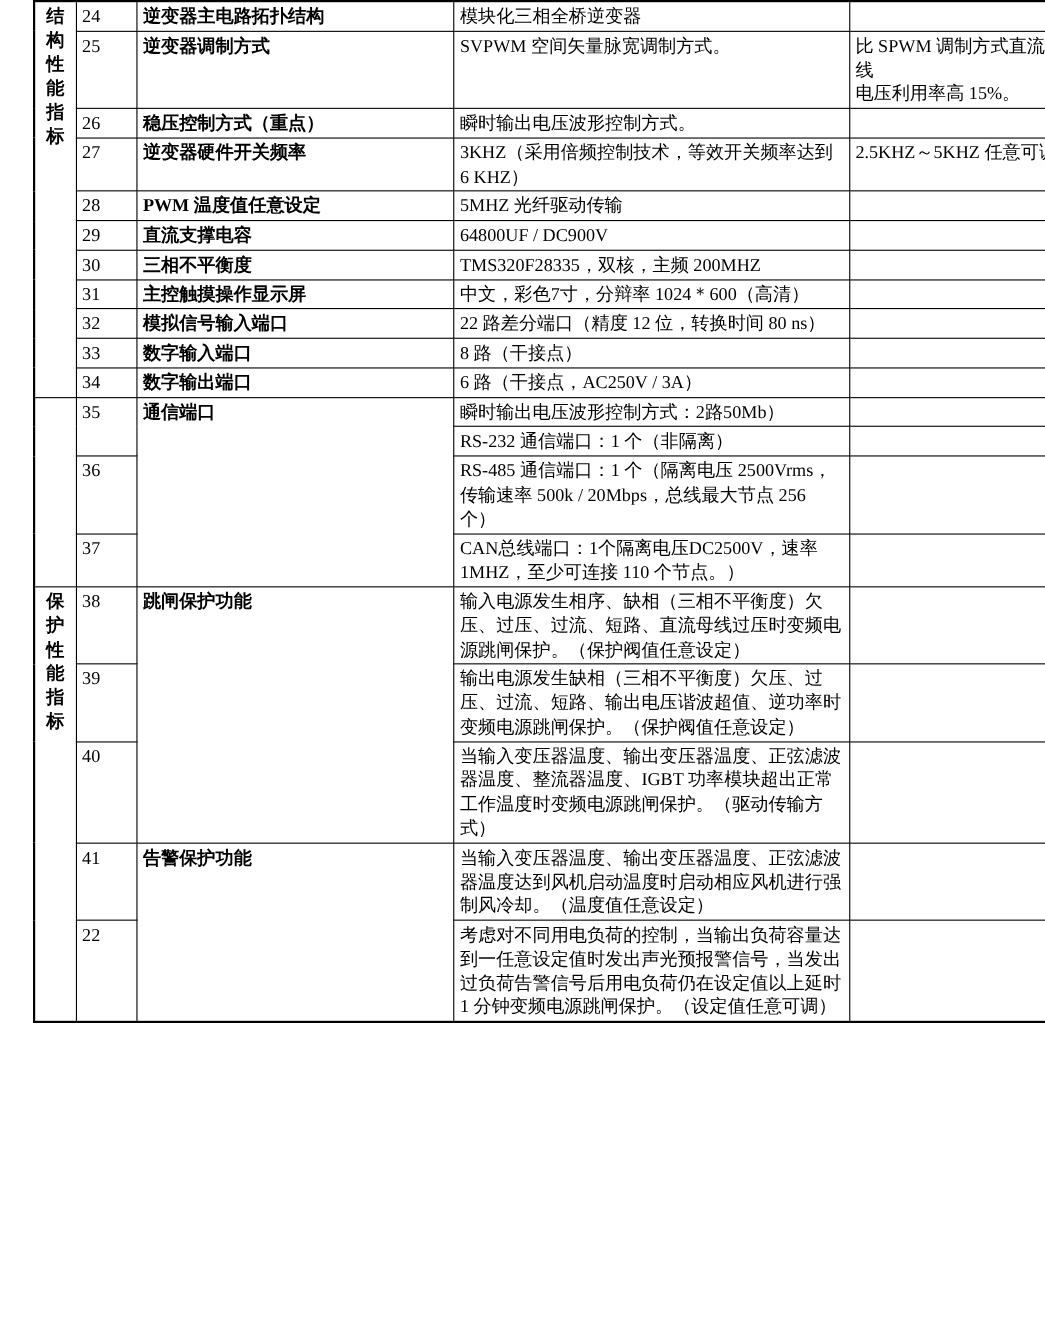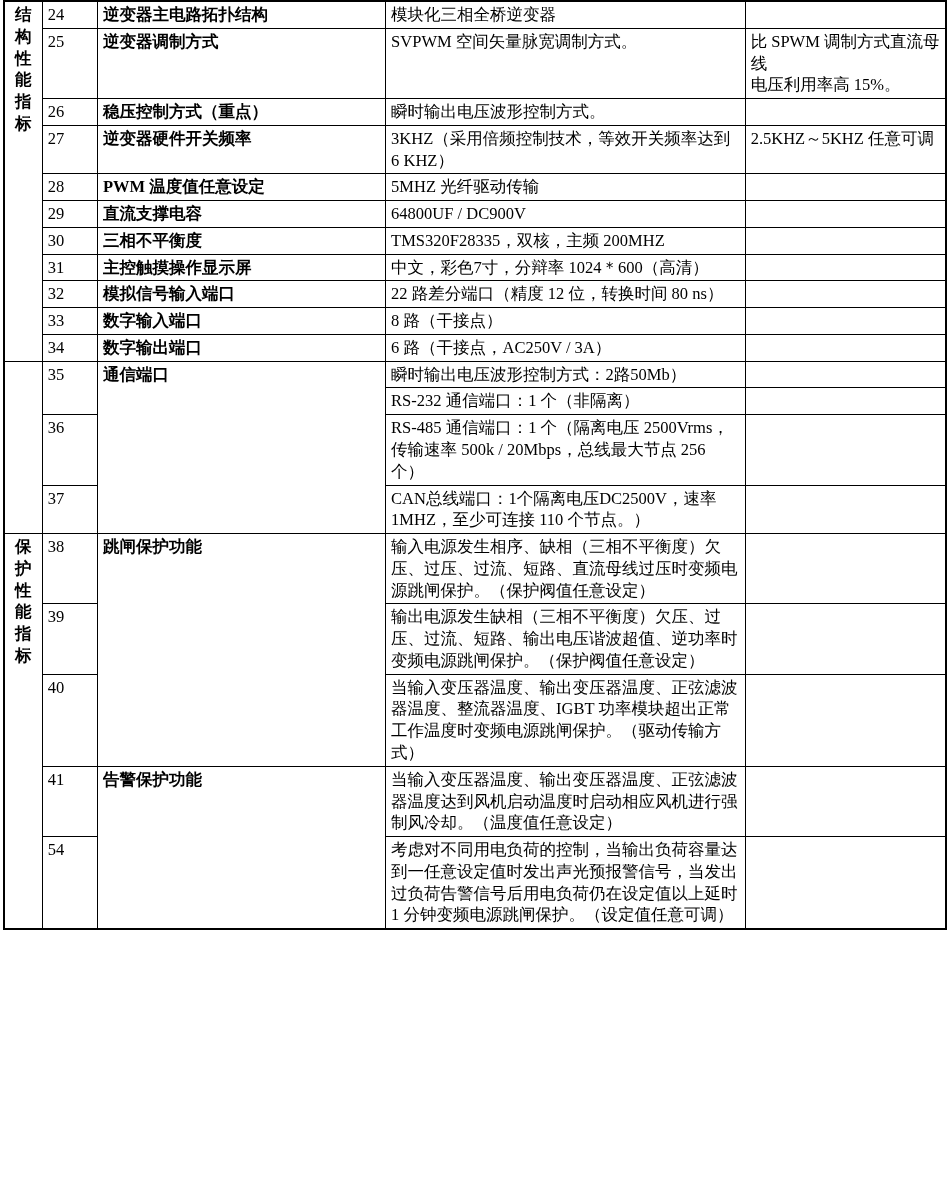--- a/index.html
+++ b/index.html
@@ -12,20 +12,21 @@
     height: 1198px;
     font-family: "Liberation Serif", "DejaVu Serif", serif;
     color: #000000;
     overflow: hidden;
   }
   .sheet {
     width: 950px;
     height: 1198px;
     position: relative;
     box-sizing: border-box;
+    padding-left: 27px;
   }
   table.spec {
     border-collapse: collapse;
     table-layout: fixed;
     width: 944px;
     margin: 0 3px;
     border-top: 2px solid #000;
     border-bottom: 2px solid #000;
     border-left: 2px solid #000;
     border-right: 2px solid #000;
@@ -208,19 +209,19 @@
         <td class="desc">当输入变压器温度、输出变压器温度、正弦滤波器温度、整流器温度、IGBT 功率模块超出正常工作温度时变频电源跳闸保护。（驱动传输方式）</td>
         <td class="note"></td>
       </tr>
       <tr>
         <td class="no">41</td>
         <td class="item" rowspan="2">告警保护功能</td>
         <td class="desc">当输入变压器温度、输出变压器温度、正弦滤波器温度达到风机启动温度时启动相应风机进行强制风冷却。（温度值任意设定）</td>
         <td class="note"></td>
       </tr>
       <tr>
-        <td class="no">54</td>
+        <td class="no">22</td>
         <td class="desc">考虑对不同用电负荷的控制，当输出负荷容量达到一任意设定值时发出声光预报警信号，当发出过负荷告警信号后用电负荷仍在设定值以上延时 1 分钟变频电源跳闸保护。（设定值任意可调）</td>
         <td class="note"></td>
       </tr>
     </tbody>
   </table>
 </div>
 
 </body></html>

